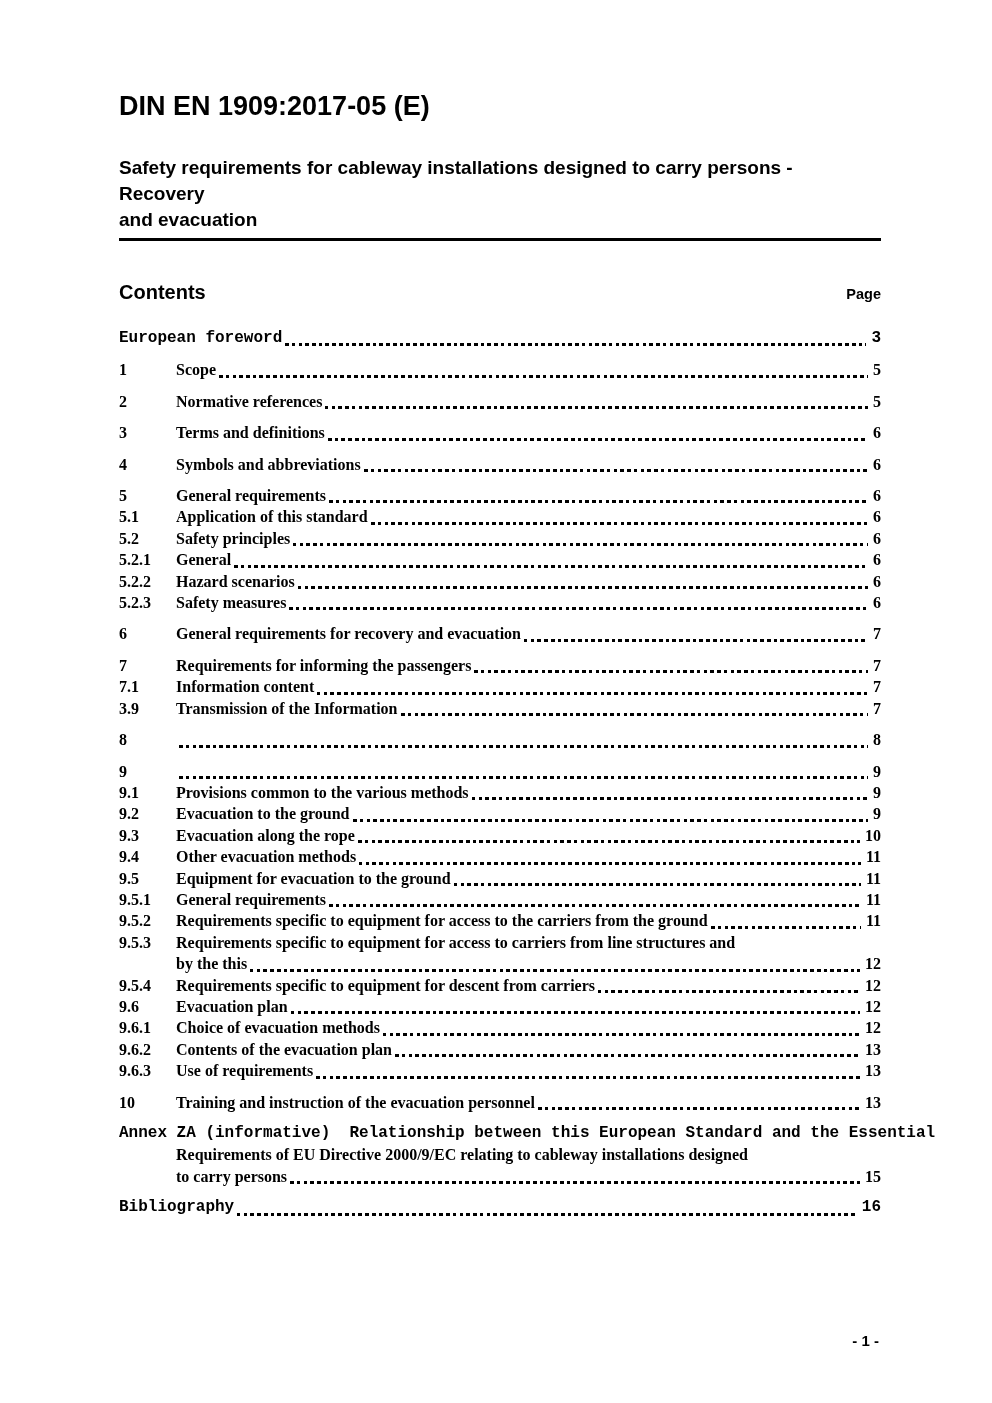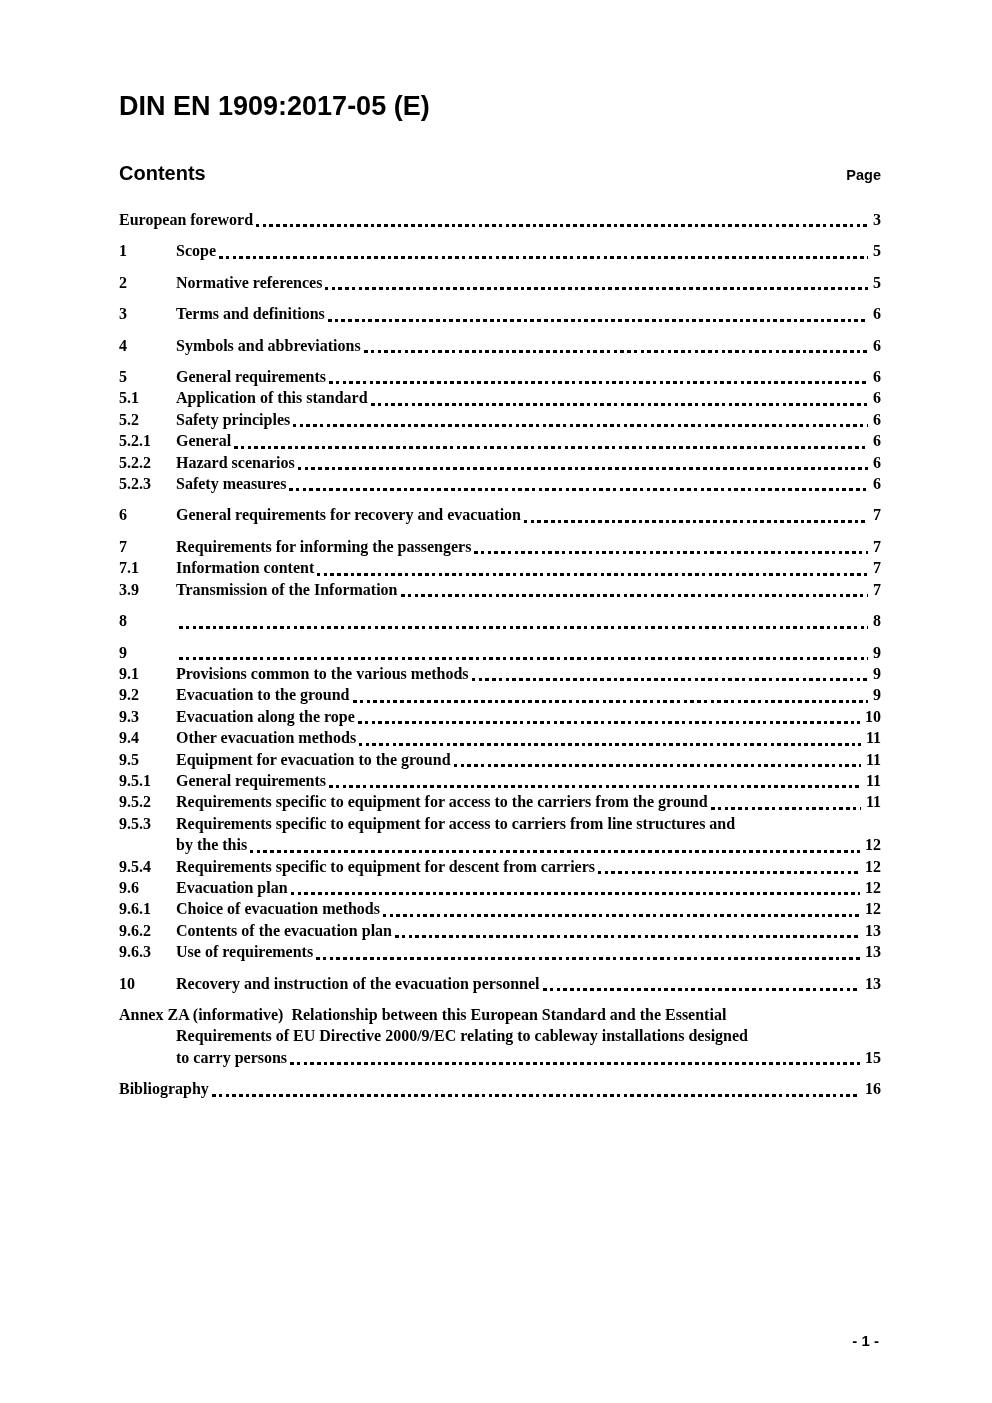--- a/index.html
+++ b/index.html
@@ -43,21 +43,21 @@
     font-weight: bold;
     font-size: 16px;
     line-height: 21.4px;
   }
   .toc-row { display: flex; cursor: pointer; }
   .toc-row.space { margin-top: 10px; }
   .toc-num { flex: 0 0 57px; }
   .toc-content { flex: 1 1 auto; min-width: 0; }
   .toc-row.flush { display: block; }
   .toc-row.flush .toc-content { padding-left: 57px; }
-  .toc-row.flush .toc-content > :first-child { margin-left: -57px; }
+  .toc-row.flush .toc-content > :first-child { margin-left: -57px; font-family: Liberation Mono, monospace; }
   .toc-preline { white-space: nowrap; }
   .toc-lastline { display: flex; align-items: flex-end; }
   .toc-text { white-space: nowrap; flex: 0 0 auto; }
   .leader {
     flex: 1 1 auto;
     min-width: 18px;
     height: 3px;
     align-self: flex-end;
     margin: 0 5px 3px 3px;
     background: repeating-linear-gradient(90deg, #000 0 3.5px, transparent 3.5px 6.75px);
@@ -71,20 +71,24 @@
     font-weight: bold;
     font-family: "Liberation Sans", sans-serif;
   }
 </style>
 </head>
 <body>
 
 <div class="page">
   <h1 class="doc-title">DIN EN 1909:2017-05 (E)</h1>
 
+  <div class="doc-subtitle">
+      <div>Safety requirements for cableway installations designed to carry persons - Recovery</div>
+      <div>and evacuation</div>
+    </div>
 
   <div class="contents-header">
     <span class="contents-heading">Contents</span>
     <span class="page-col-label">Page</span>
   </div>
 
   <div class="toc">
       <div class="toc-row space flush">
         <div class="toc-content">
           <div class="toc-lastline">
@@ -380,21 +384,21 @@
             <span class="toc-text">Use of requirements</span>
             <span class="leader"></span>
             <span class="toc-page">13</span>
           </div>
         </div>
       </div>
       <div class="toc-row space">
         <span class="toc-num">10</span>
         <div class="toc-content">
           <div class="toc-lastline">
-            <span class="toc-text">Recovery and instruction of the evacuation personnel</span>
+            <span class="toc-text">Training and instruction of the evacuation personnel</span>
             <span class="leader"></span>
             <span class="toc-page">13</span>
           </div>
         </div>
       </div>
       <div class="toc-row space flush">
         <div class="toc-content">
           <div class="toc-preline">Annex ZA (informative)&nbsp; Relationship between this European Standard and the Essential</div>
           <div class="toc-preline">Requirements of EU Directive 2000/9/EC relating to cableway installations designed</div>
           <div class="toc-lastline">

